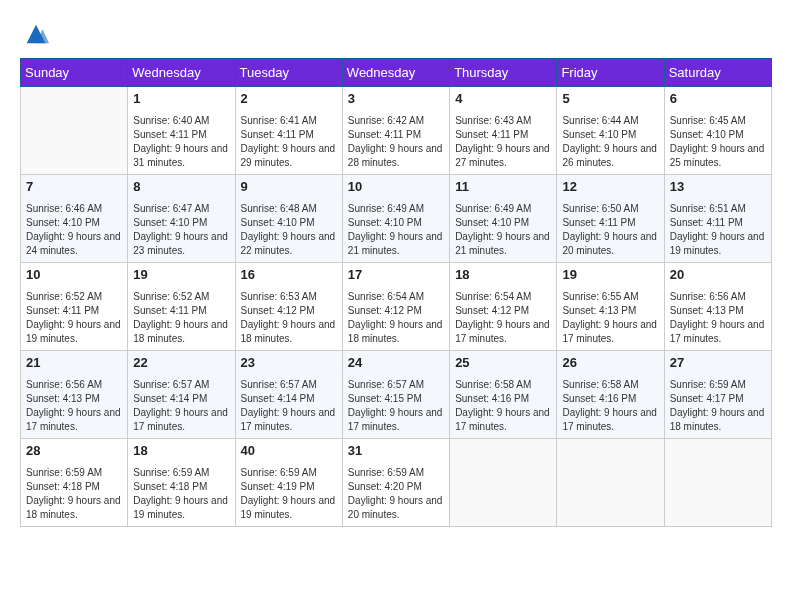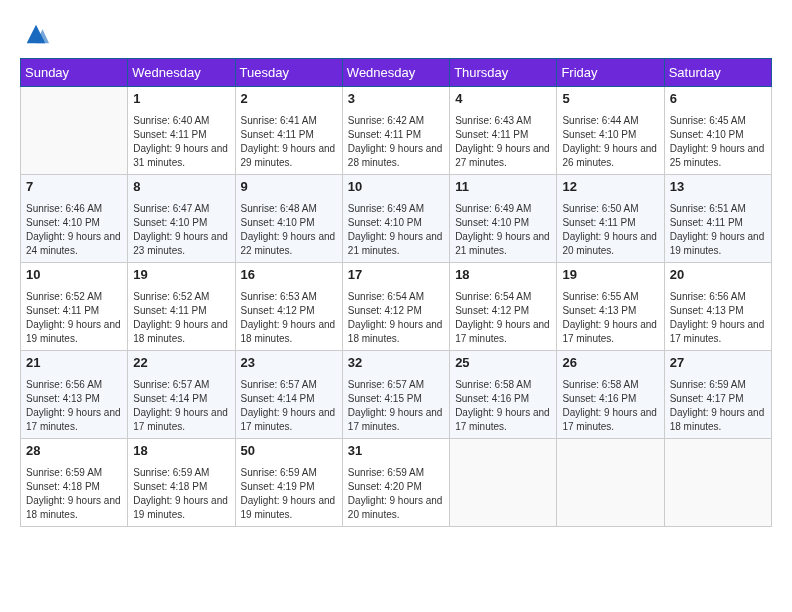--- a/index.html
+++ b/index.html
@@ -224,21 +224,21 @@
         </td>
         <td>
           <span class="day-number">22</span>
           <div class="day-info">Sunrise: 6:57 AM<br>Sunset: 4:14 PM<br>Daylight: 9 hours and 17 minutes.</div>
         </td>
         <td>
           <span class="day-number">23</span>
           <div class="day-info">Sunrise: 6:57 AM<br>Sunset: 4:14 PM<br>Daylight: 9 hours and 17 minutes.</div>
         </td>
         <td>
-          <span class="day-number">32</span>
+          <span class="day-number">24</span>
           <div class="day-info">Sunrise: 6:57 AM<br>Sunset: 4:15 PM<br>Daylight: 9 hours and 17 minutes.</div>
         </td>
         <td>
           <span class="day-number">25</span>
           <div class="day-info">Sunrise: 6:58 AM<br>Sunset: 4:16 PM<br>Daylight: 9 hours and 17 minutes.</div>
         </td>
         <td>
           <span class="day-number">26</span>
           <div class="day-info">Sunrise: 6:58 AM<br>Sunset: 4:16 PM<br>Daylight: 9 hours and 17 minutes.</div>
         </td>
@@ -250,21 +250,21 @@
       <tr>
         <td>
           <span class="day-number">28</span>
           <div class="day-info">Sunrise: 6:59 AM<br>Sunset: 4:18 PM<br>Daylight: 9 hours and 18 minutes.</div>
         </td>
         <td>
           <span class="day-number">18</span>
           <div class="day-info">Sunrise: 6:59 AM<br>Sunset: 4:18 PM<br>Daylight: 9 hours and 19 minutes.</div>
         </td>
         <td>
-          <span class="day-number">50</span>
+          <span class="day-number">40</span>
           <div class="day-info">Sunrise: 6:59 AM<br>Sunset: 4:19 PM<br>Daylight: 9 hours and 19 minutes.</div>
         </td>
         <td>
           <span class="day-number">31</span>
           <div class="day-info">Sunrise: 6:59 AM<br>Sunset: 4:20 PM<br>Daylight: 9 hours and 20 minutes.</div>
         </td>
         <td class="empty"></td>
         <td class="empty"></td>
         <td class="empty"></td>
       </tr>

